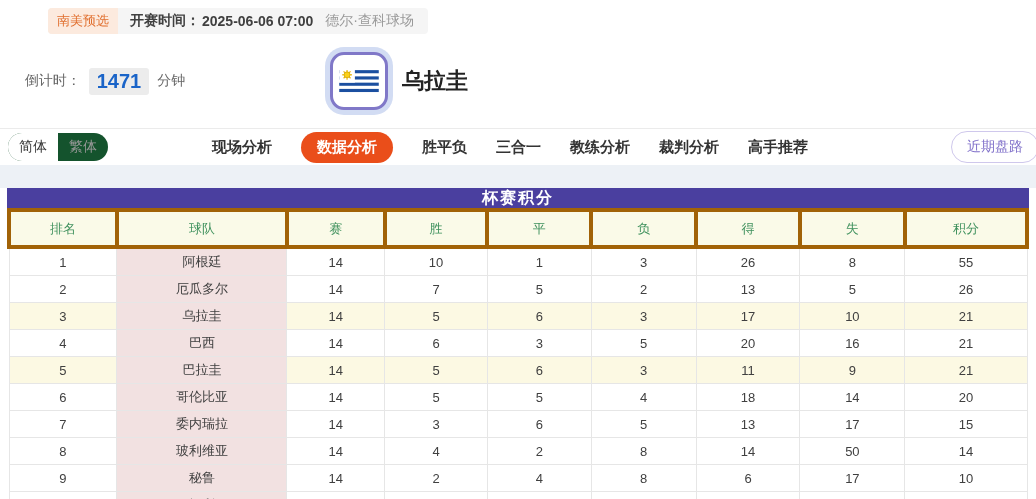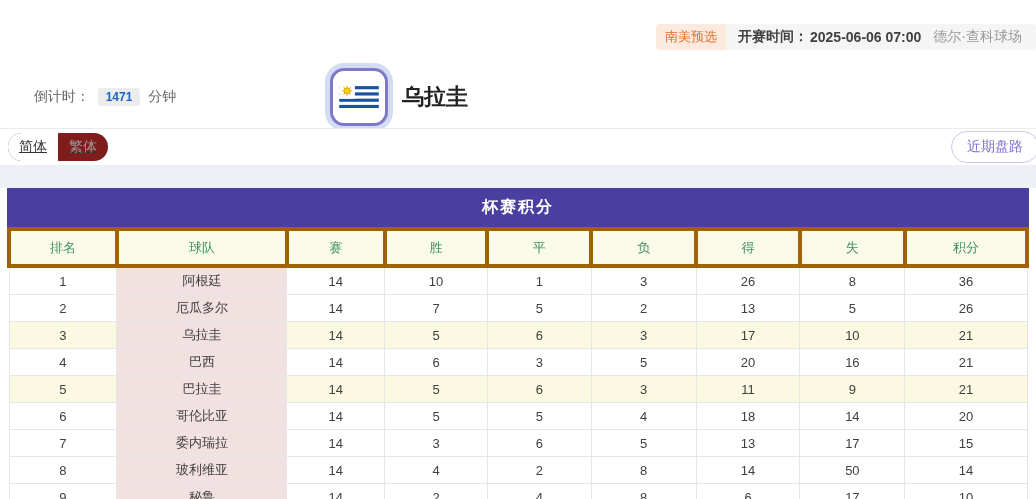--- a/index.html
+++ b/index.html
@@ -1,60 +1,60 @@
 <!DOCTYPE html>
 <html><head>
 <meta charset="utf-8">
 <style>
   html,body{margin:0;padding:0;background:#fff;}
   .page{position:relative;width:1036px;height:499px;overflow:hidden;background:#fff;
         font-family:"Liberation Sans","DejaVu Sans",sans-serif;color:#333;}
 
   
   .top-section{height:128px;background:#fff;}
-  .match-bar-wrap{display:flex;justify-content:flex-end;padding-top:24px;}
+  .match-bar-wrap{display:flex;justify-content:flex-start;padding-top:8px;margin-left:48px;}
   .match-bar{display:inline-flex;align-items:center;background:#f5f5f5;border-radius:4px;
              height:26px;padding-right:14px;overflow:hidden;}
   .league-chip{background:#fceade;color:#e06e2d;font-size:13px;padding:0 9px;height:26px;
                line-height:26px;margin-right:12px;}
   .kick-label,.kick-time{font-size:14px;font-weight:bold;color:#404040;}
   .kick-time{margin-left:2px;}
   .venue{font-size:14px;color:#999;margin-left:12px;}
 
   .teams-row{display:flex;align-items:center;height:94px;}
   .team-zone{flex:1;display:flex;align-items:center;}
   .zone-home{justify-content:flex-end;padding-right:120px;}
   .zone-away{justify-content:flex-start;padding-left:120px;}
   .team-name{font-size:22px;font-weight:bold;color:#222;}
   .flag-badge{width:52px;height:52px;border:3px solid #8078c8;border-radius:14px;background:#fff;
               display:flex;align-items:center;justify-content:center;}
   .home-badge{margin-left:14px;box-shadow:0 0 0 5px #f8e4c3;}
   .away-badge{margin-right:14px;box-shadow:0 0 0 5px #d2dcf3;}
 
   .countdown{width:210px;display:flex;align-items:center;justify-content:center;font-size:14px;color:#666;}
-  .cd-value{display:inline-block;background:#ececec;color:#1a64c8;font-size:12px;font-weight:bold;
+  .cd-value{display:inline-block;background:#ececec;color:#1a64c8;font-size:20px;font-weight:bold;
             padding:2px 8px;border-radius:3px;margin:0 8px;}
 
   
   .nav-bar{height:36px;border-top:1px solid #ebebeb;display:flex;align-items:center;position:relative;background:#fff;}
-  .lang-toggle{display:inline-flex;margin-left:8px;background:#7f1d1d;border-radius:16px;overflow:hidden;text-decoration:underline;}
+  .lang-toggle{display:inline-flex;margin-left:8px;background:#14532d;border-radius:16px;overflow:hidden;}
   .lang-seg{font-size:14px;padding:5px 11px;color:#999;cursor:pointer;}
   .lang-seg.active{background:#fff;color:#333;border-radius:0;}
   .tabs{position:absolute;left:212px;display:flex;align-items:center;gap:29px;}
   .tab{font-size:15px;font-weight:bold;color:#333;cursor:pointer;white-space:nowrap;}
   .tab.active{background:#ea4e1a;color:#fff;padding:6px 16px;border-radius:17px;}
   .recent-btn{margin-left:auto;margin-right:-3px;background:#fff;border:1px solid #cfc8ec;color:#7f6fc9;
               font-size:14px;padding:6px 15px;border-radius:17px;cursor:pointer;
               font-family:"Liberation Sans","DejaVu Sans",sans-serif;}
 
   .gap-strip{height:23px;background:#edf1f6;}
 
   
   .table-section{padding:0 7px;background:#fff;}
-  .banner{height:39px;background:#4a3f9f;color:#fff;font-size:16px;font-weight:bold;
+  .banner{height:20px;background:#4a3f9f;color:#fff;font-size:16px;font-weight:bold;
           display:flex;align-items:center;justify-content:center;letter-spacing:2px;}
   table{width:100%;border-collapse:collapse;table-layout:fixed;font-size:13px;}
   th{height:31px;background:#fafae8;color:#3f915d;font-weight:normal;border:4px solid #a16207;}
   td{height:24px;text-align:center;color:#404040;border:1px solid #e6e6e6;background:#fff;}
   td.team-cell{background:#f2e1e1;}
   tr.hl td{background:#fcf9e3;}
   tr.hl td.team-cell{background:#f2e1e1;}
 </style>
 </head>
 <body>
@@ -97,20 +97,29 @@
         <span class="team-name">乌拉圭</span>
       </div>
     </div>
   </div>
 
   <div class="nav-bar">
     <div class="lang-toggle">
       <span class="lang-seg active">简体</span>
       <span class="lang-seg">繁体</span>
     </div>
+    <div class="tabs" id="tabs">
+        <span class="tab">现场分析</span>
+        <span class="tab active">数据分析</span>
+        <span class="tab">胜平负</span>
+        <span class="tab">三合一</span>
+        <span class="tab">教练分析</span>
+        <span class="tab">裁判分析</span>
+        <span class="tab">高手推荐</span>
+      </div>
     <button class="recent-btn">近期盘路</button>
   </div>
 
   <div class="gap-strip"></div>
 
   <div class="table-section">
     <div class="banner">杯赛积分</div>
     <table>
       <colgroup>
         <col style="width:10.6%">
@@ -139,21 +148,21 @@
       <tbody id="tbody">
           <tr>
             <td>1</td>
             <td class="team-cell">阿根廷</td>
             <td>14</td>
             <td>10</td>
             <td>1</td>
             <td>3</td>
             <td>26</td>
             <td>8</td>
-            <td>36</td>
+            <td>55</td>
           </tr>
           <tr>
             <td>2</td>
             <td class="team-cell">厄瓜多尔</td>
             <td>14</td>
             <td>7</td>
             <td>5</td>
             <td>2</td>
             <td>13</td>
             <td>5</td>

